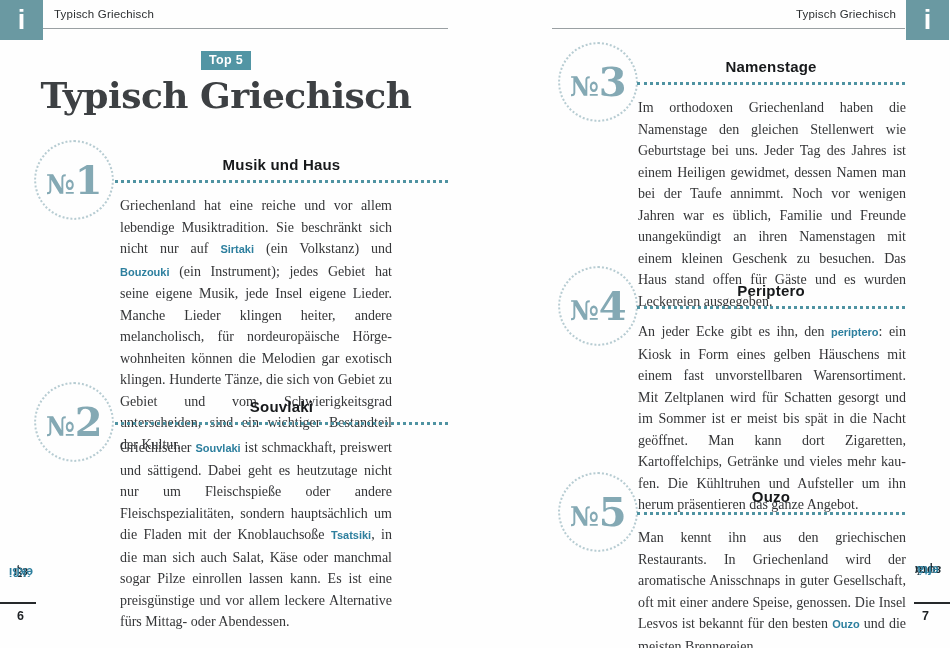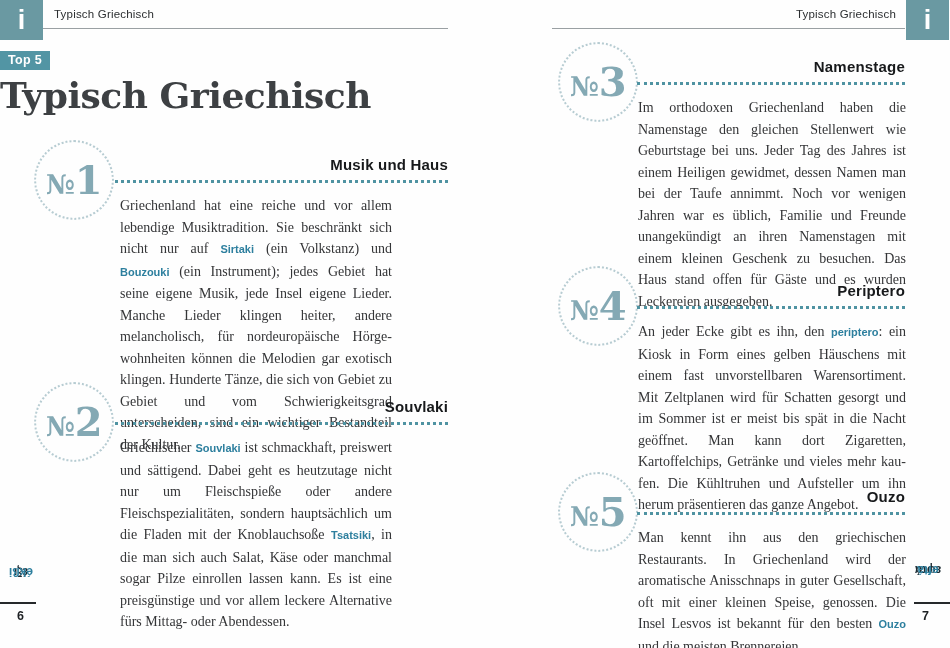--- a/index.html
+++ b/index.html
@@ -23,21 +23,21 @@
   .running-head{
     position:absolute;top:8px;font-size:11.5px;color:#2c2f31;letter-spacing:.2px;
   }
   .rh-left{left:54px;}
   .rh-right{right:54px;}
   .rh-line{position:absolute;top:28px;height:1px;background:#9aa0a3;}
   .rh-line-left{left:43px;width:405px;}
   .rh-line-right{left:77px;width:353px;}
 
   
-  .hero{position:absolute;left:0;top:50px;width:436px;}
+  .hero{position:absolute;left:0;top:50px;width:436px;text-align:center;padding-left:8px;}
   .badge{
     display:inline-block;background:var(--badge-bg,#5295a4);color:#fff;
     font-size:12.5px;font-weight:bold;padding:2px 8px 3px;letter-spacing:.3px;
   }
   .page-title{
     margin:6px 0 0;font-family:"DejaVu Serif",serif;font-weight:bold;
     font-size:36px;color:var(--title-color,#3d4043);letter-spacing:-.5px;line-height:1.1;
   }
 
   
@@ -45,21 +45,21 @@
   .num-circle{
     position:absolute;top:0;width:76px;height:76px;border-radius:50%;
     border:2px dotted var(--circle-dot,#b7ccd2);
     display:flex;align-items:baseline;justify-content:center;
     font-family:"DejaVu Serif",serif;font-weight:bold;
     color:var(--number,#84a9b4);
   }
   .numero{font-size:27px;line-height:76px;}
   .num-digit{font-size:40px;line-height:76px;}
   .sec-head{
-    position:absolute;top:16px;text-align:right;font-size:15px;font-weight:bold;
+    position:absolute;top:16px;text-align:center;font-size:15px;font-weight:bold;
     color:var(--heading-color,#17191b);letter-spacing:.2px;
   }
   .dotline{
     position:absolute;top:40px;height:0;
     border-top:3px dotted var(--dotted-line,#4f93a2);
   }
   .body{
     position:absolute;top:55px;margin:0;
     font-family:"Liberation Serif",serif;font-size:14px;line-height:21.5px;
     color:var(--body-color,#343537);text-align:justify;hyphens:manual;
@@ -174,21 +174,21 @@
       <p class="body"><span>An jeder Ecke gibt es ihn, den </span><span class="accent">periptero</span><span>: ein Kiosk in Form eines gelben Häuschens mit einem fast un­vorstellbaren Warensortiment. Mit Zeltplanen wird für Schatten gesorgt und im Sommer ist er meist bis spät in die Nacht geöffnet. Man kann dort Zigaret­ten, Kartoffelchips, Getränke und vieles mehr kau­fen. Die Kühltruhen und Aufsteller um ihn herum präsentieren das ganze Angebot.</span></p>
     </section>
 
     <section class="sec sec-5">
       <div class="num-circle">
         <span class="numero">№</span>
           <span class="num-digit">5</span>
       </div>
       <div class="sec-head">Ouzo</div>
       <div class="dotline"></div>
-      <p class="body"><span>Man kennt ihn aus den griechischen Restaurants. In Griechenland wird der aromatische Anisschnaps in guter Gesellschaft, oft mit einer kleinen Speise, genossen. Die Insel Lesvos ist bekannt für den bes­ten </span><span class="accent">Ouzo</span><span> und die meisten Brennereien.</span></p>
+      <p class="body"><span>Man kennt ihn aus den griechischen Restaurants. In Griechenland wird der aromatische Anisschnaps in guter Gesellschaft, oft mit einer andere Speise, genossen. Die Insel Lesvos ist bekannt für den bes­ten </span><span class="accent">Ouzo</span><span> und die meisten Brennereien.</span></p>
     </section>
 
     <div class="vslot vs-right">
       <span>
           <span>εφτά</span> 
           <span class="translit">eftá</span>
         </span>
     </div>
     <div class="pageno-line pnl-right"></div>
     <div class="pageno pn-right">7</div>

